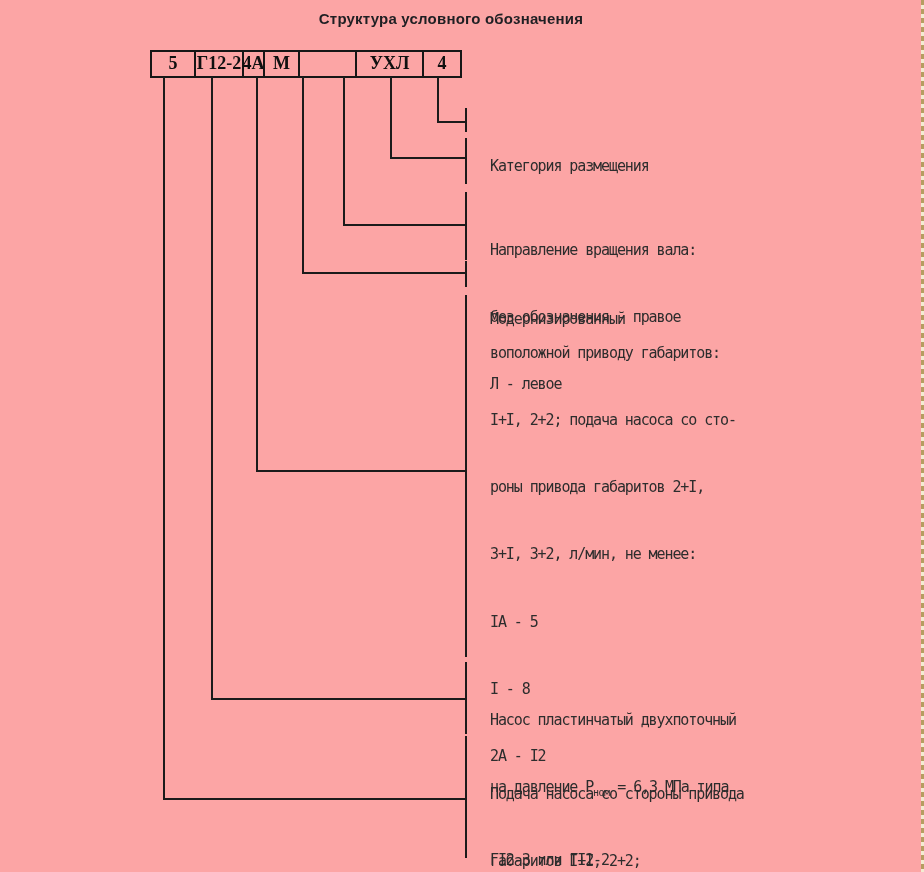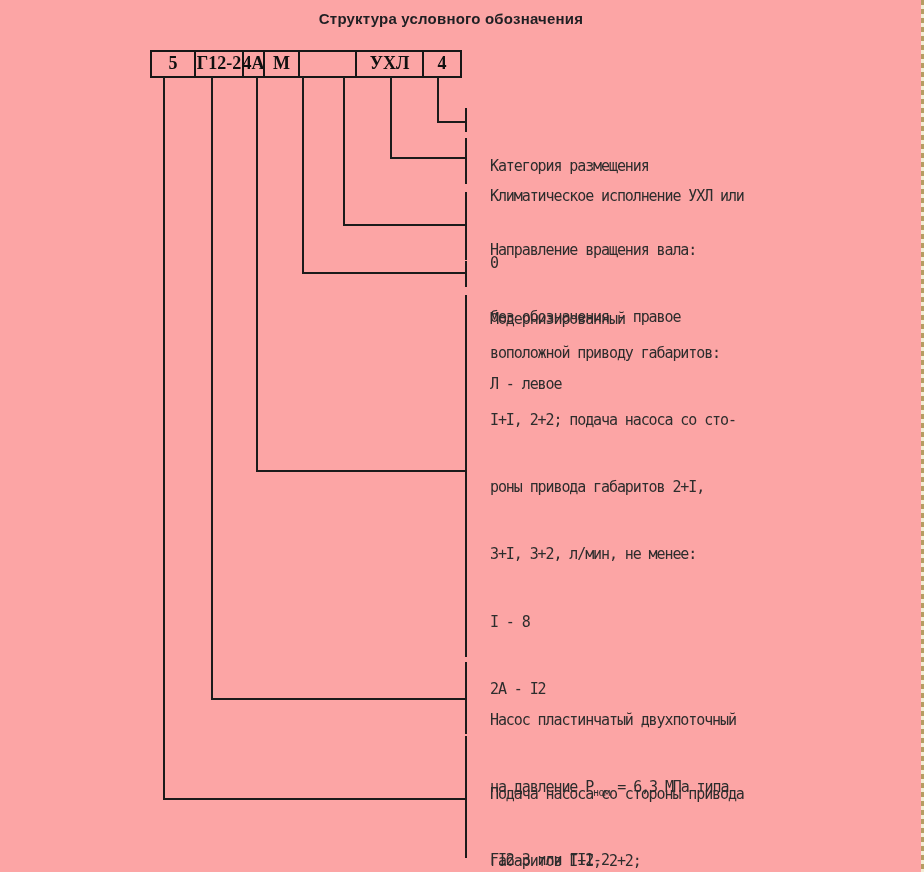--- a/index.html
+++ b/index.html
@@ -82,40 +82,37 @@
   <div class="bar" style="top:192px;height:68px"></div>
   <div class="bar" style="top:261px;height:26px"></div>
   <div class="bar" style="top:295px;height:362px"></div>
   <div class="bar" style="top:662px;height:72px"></div>
   <div class="bar" style="top:736px;height:122px"></div>
 
   <div class="tblock" style="top:110px">
     <div class="tline">Категория размещения</div>
   </div>
 
-  <div class="tblock" style="top:140px">
-    <div class="tline">Климатическое исполнение УХЛ или</div>
-    <div class="tline">0</div>
-  </div>
 
   <div class="tblock" style="top:263px">
     <div class="tline">Модернизированный</div>
   </div>
 
   <div class="tblock" style="top:194px">
     <div class="tline">Направление вращения вала:</div>
     <div class="tline">без обозначения - правое</div>
     <div class="tline">Л - левое</div>
   </div>
 
   <div class="tblock" style="top:297px">
     <div class="tline">воположной приводу габаритов:</div>
     <div class="tline">I+I, 2+2; подача насоса со сто-</div>
     <div class="tline">роны привода габаритов 2+I,</div>
     <div class="tline">3+I, 3+2, л/мин, не менее:</div>
+    <div class="tline">IА - 5</div>
     <div class="tline">I - 8</div>
     <div class="tline">2А - I2</div>
     
     
     
     
     
     
     
     

